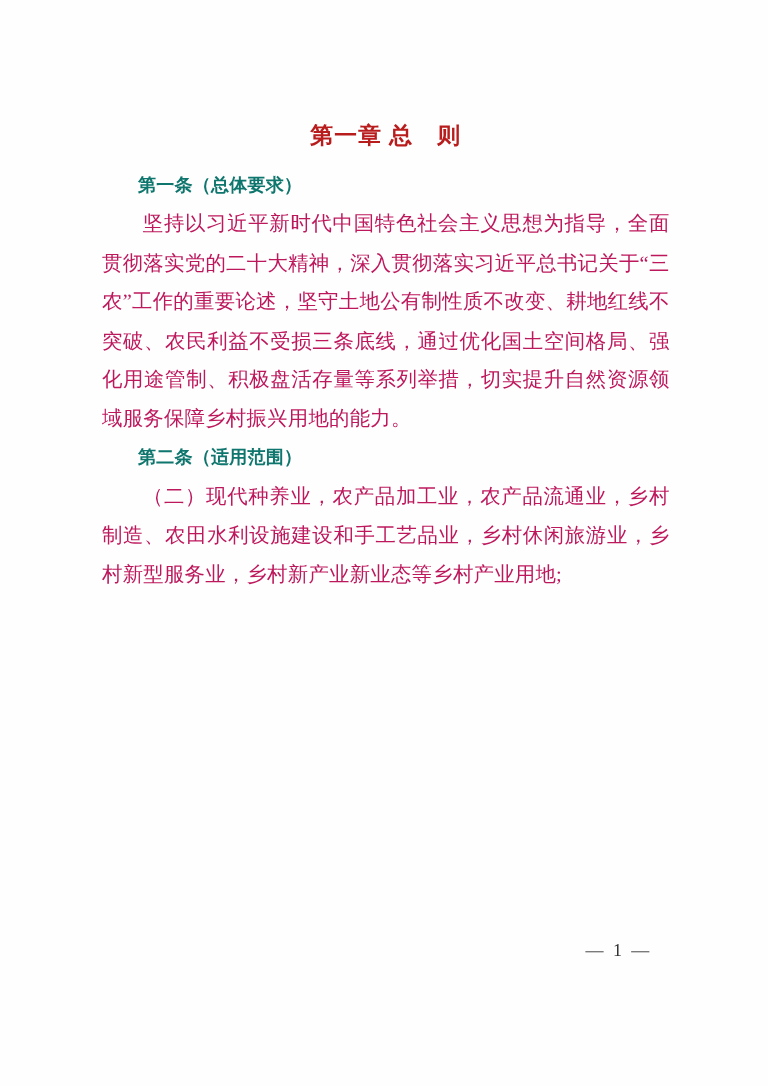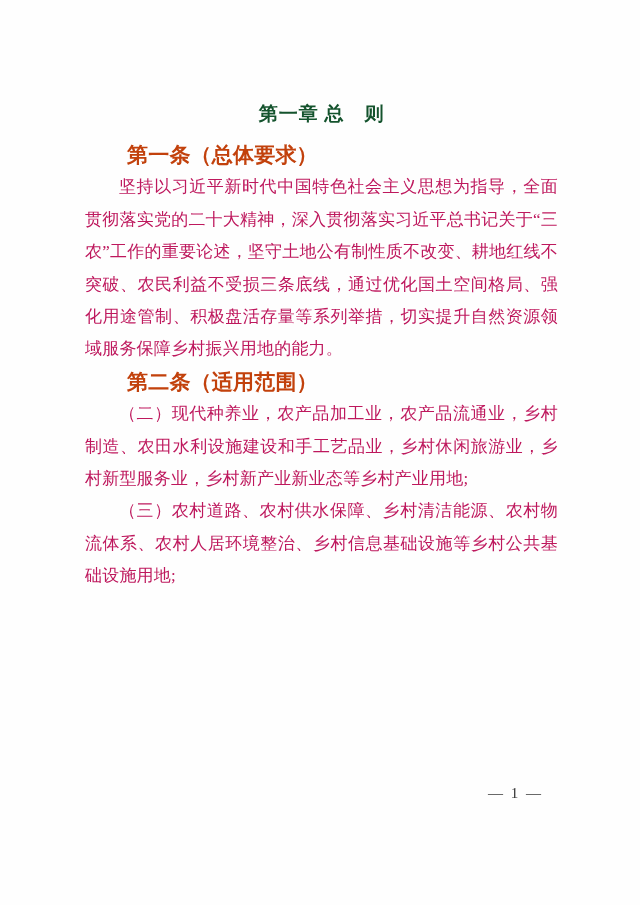--- a/index.html
+++ b/index.html
@@ -22,36 +22,36 @@
     width: 473px;
   }
   .doc-title {
     margin: 0 0 9px 0;
     font-family: "Liberation Serif", "DejaVu Serif", serif;
     font-weight: bold;
     font-size: 19px;
     line-height: 33px;
     letter-spacing: 1px;
     text-align: center;
-    color: #14532d;
+    color: #b91c1c;
   }
   .para {
     margin: 0;
     font-size: 17px;
     line-height: 32.4px;
     text-align: justify;
     text-indent: 2em;
     color: #be185d;
     letter-spacing: 0.2px;
   }
   .heading {
     font-family: Liberation Sans, sans-serif;
     font-weight: bold;
-    font-size: 21px;
-    color: #c2410c;
+    font-size: 15px;
+    color: #0f766e;
   }
   .page-number {
     position: absolute;
     top: 784px;
     right: 97px;
     font-family: "Liberation Serif", "DejaVu Serif", serif;
     font-size: 15px;
     line-height: 19px;
     letter-spacing: 2px;
     color: #333333;
@@ -66,19 +66,18 @@
 
     <p class="para heading">第一条（总体要求）</p>
 
     <p class="para">坚持以习近平新时代中国特色社会主义思想为指导，全面贯彻落实党的二十大精神，深入贯彻落实习近平总书记关于“三农”工作的重要论述，坚守土地公有制性质不改变、耕地红线不突破、农民利益不受损三条底线，通过优化国土空间格局、强化用途管制、积极盘活存量等系列举措，切实提升自然资源领域服务保障乡村振兴用地的能力。</p>
 
     <p class="para heading">第二条（适用范围）</p>
 
 
     <p class="para">（二）现代种养业，农产品加工业，农产品流通业，乡村制造、农田水利设施建设和手工艺品业，乡村休闲旅游业，乡村新型服务业，乡村新产业新业态等乡村产业用地;</p>
 
-    <p class="para">（三）农村道路、农村供水保障、乡村清洁能源、农村物流体系、农村人居环境整治、乡村信息基础设施等乡村公共基础设施用地;</p>
 
 
   </div>
 
   <div class="page-number">— 1 —</div>
 </div>
 
 </body></html>

